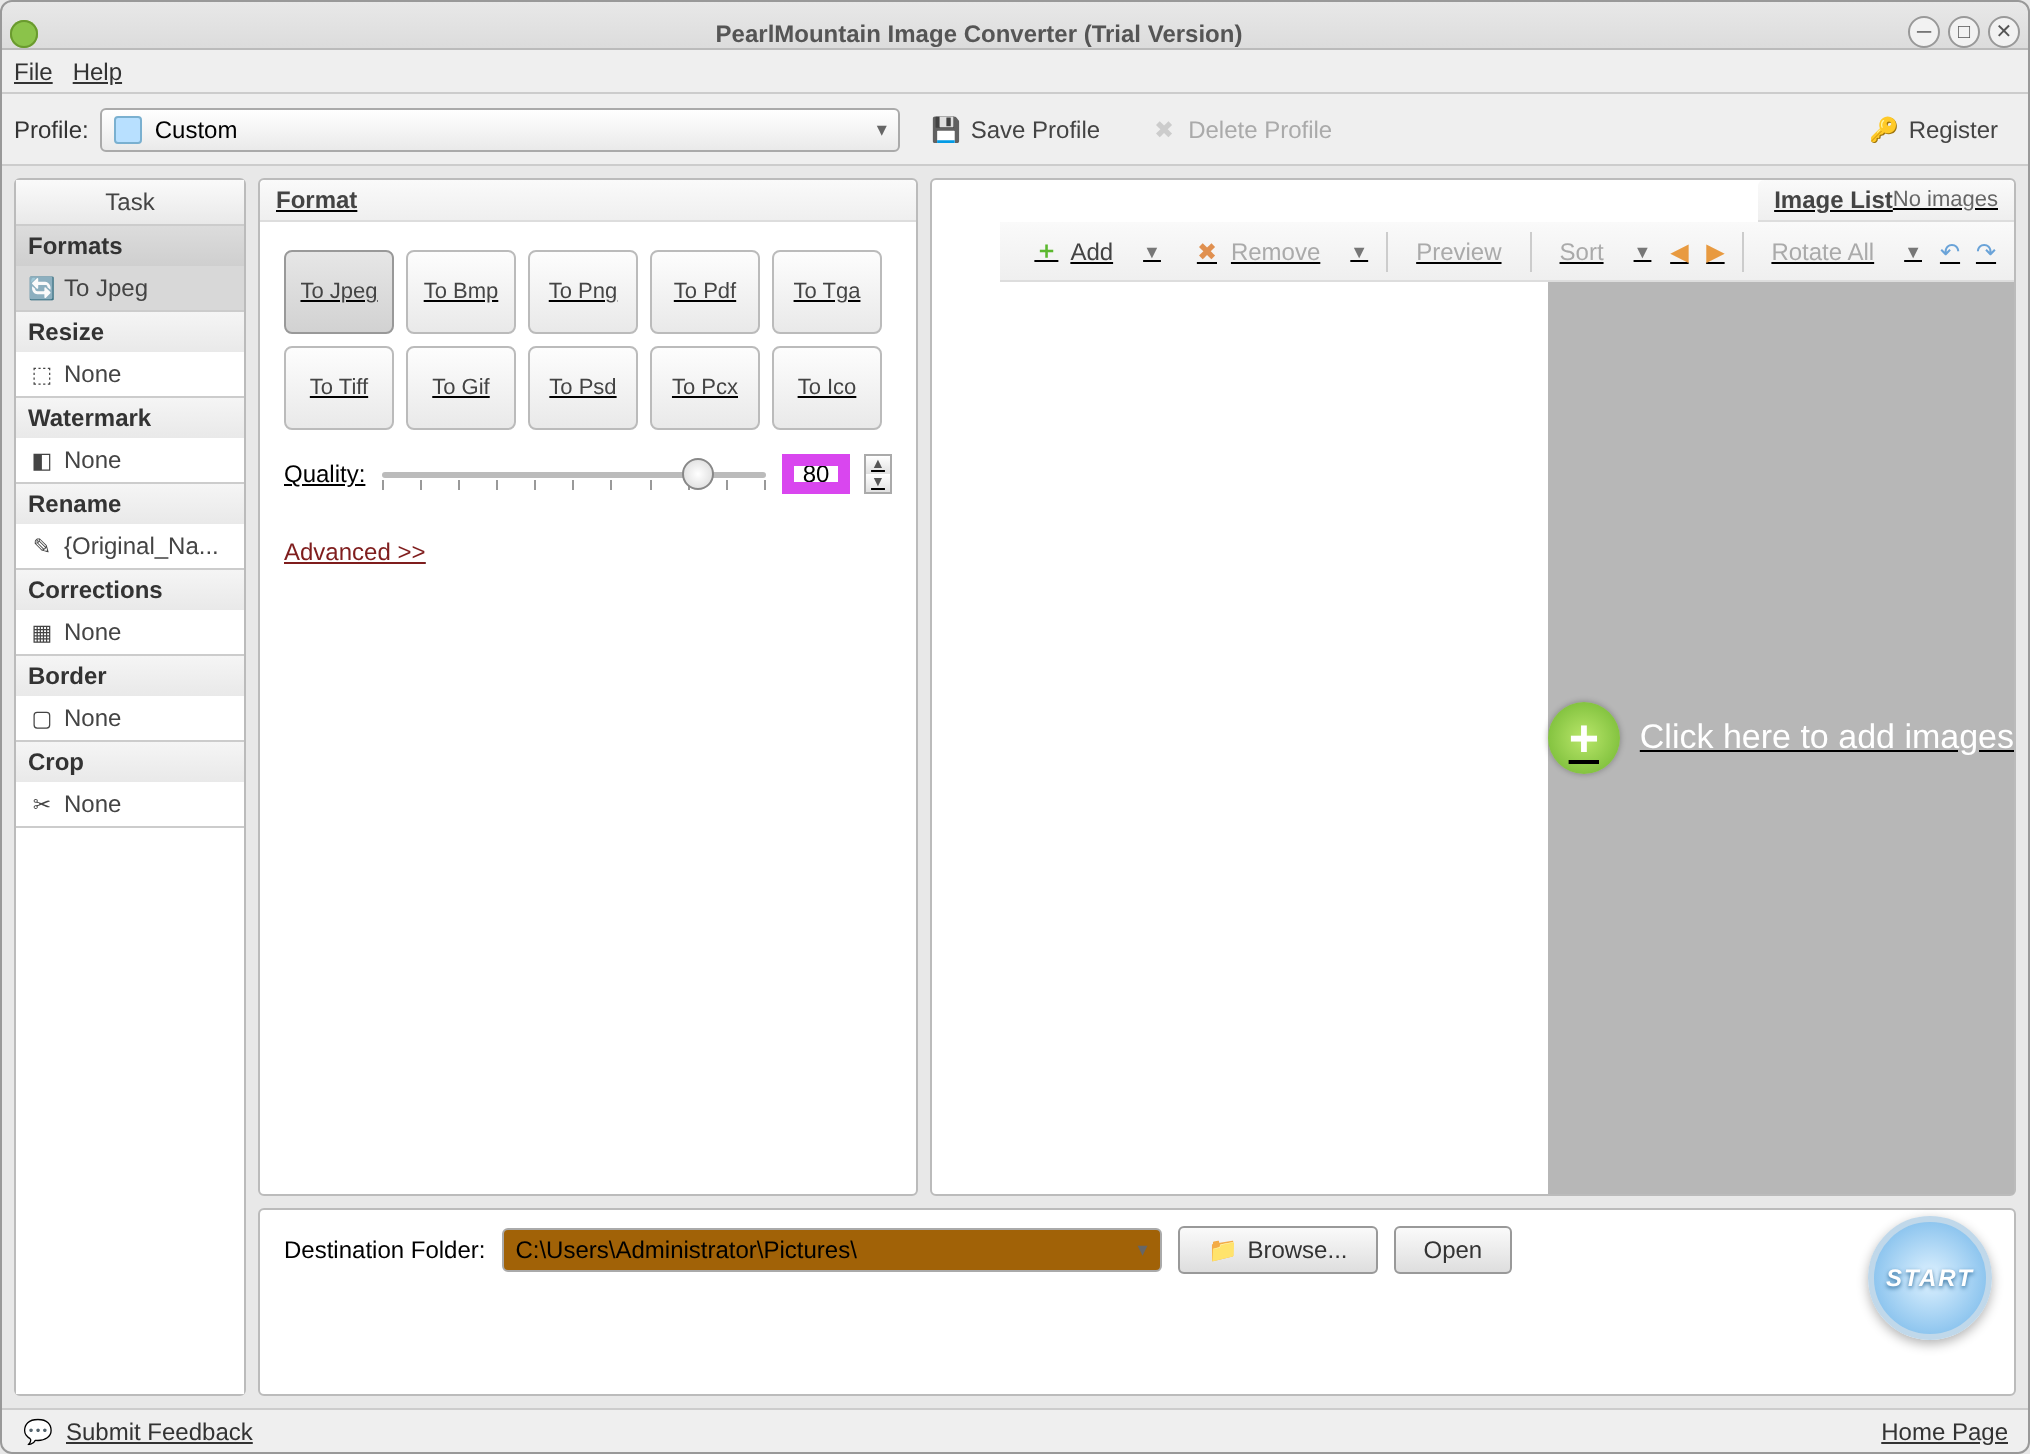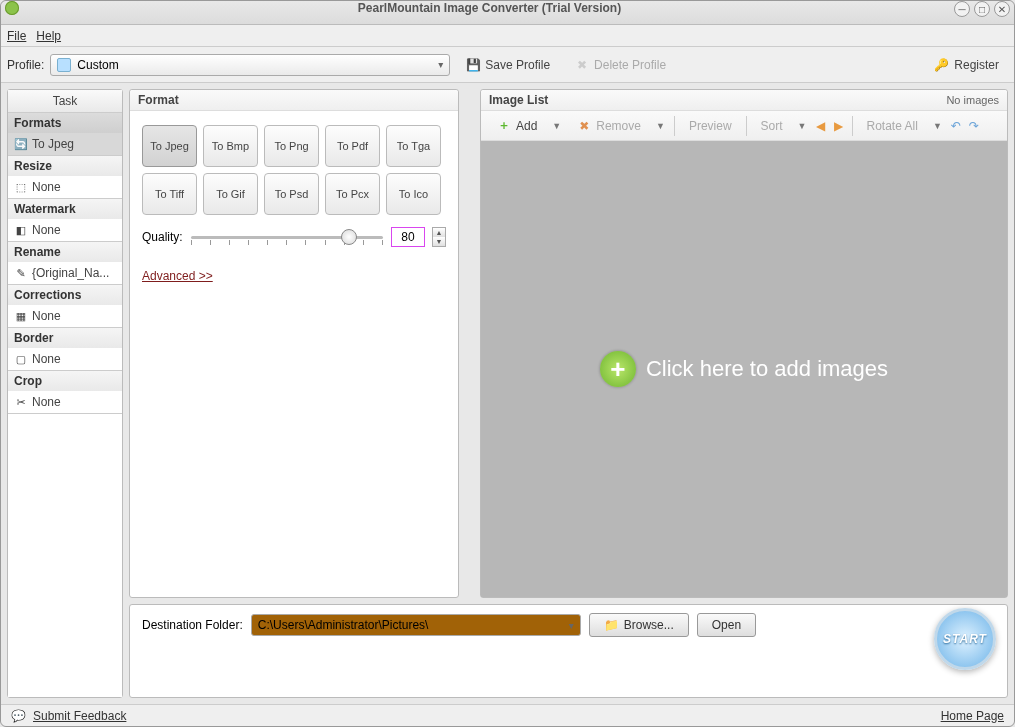--- a/index.html
+++ b/index.html
@@ -1,17 +1,17 @@
 <!DOCTYPE html>
 <html><head>
 <meta charset="utf-8">
 <style>
 * { box-sizing: border-box; margin: 0; padding: 0; font-family: "Segoe UI", Tahoma, sans-serif; font-size: 12px; }
 body { background: #e8e8e8; width: 1015px; height: 727px; overflow: hidden; display: flex; flex-direction: column; border: 1px solid #999; border-radius: 6px; }
-.titlebar { height: 24px; background: linear-gradient(#e8e8e8,#dcdcdc); display: flex; align-items: flex-start; padding: 0 4px; border-bottom: 1px solid #bbb; border-radius: 6px 6px 0 0; }
+.titlebar { height: 24px; background: linear-gradient(#e8e8e8,#dcdcdc); display: flex; align-items: flex-end; padding: 0 4px; border-bottom: 1px solid #bbb; border-radius: 6px 6px 0 0; }
 .title-logo { width:14px; height:14px; background:#8bc34a; border-radius:50%; margin-right:6px; box-shadow:inset 0 0 0 1px #6a9a2f; }
 .titlebar-title { flex:1; text-align:center; font-weight:bold; color:#555; }
 .win-btns { display:flex; gap:4px; }
 .win-btn { width:16px; height:16px; border-radius:50%; background:#f2f2f2; border:1px solid #999; display:flex; align-items:center; justify-content:center; font-size:10px; color:#555; cursor:pointer; }
 .menubar { height:22px; background:#efefef; display:flex; align-items:center; padding:0 6px; gap:10px; border-bottom:1px solid #ccc; }
 .menubar span { color:#333; cursor:pointer;text-align:center; }
 .menubar .ul { text-decoration:underline; text-decoration-color:#333; }
 .toolbar { height:36px; background:#efefef; display:flex; align-items:center; padding:0 6px; gap:6px; border-bottom:1px solid #ccc; }
 .toolbar .lbl { color:#333; }
 .profile-select { flex:0 0 400px; height:22px; border:1px solid #aaa; border-radius:3px; background:linear-gradient(#fff,#eaeaea); display:flex; align-items:center; padding:0 18px 0 6px; position:relative; }
@@ -27,50 +27,50 @@
 .left-title { text-align:center; padding:4px 0; background:linear-gradient(#fafafa,#e9e9e9); border-bottom:1px solid #ccc; color:#444; }
 .task-group { border-bottom:1px solid #ccc; }
 .task-head { font-weight:bold; padding:3px 6px; color:#333; background:linear-gradient(#f5f5f5,#e9e9e9); }
 .task-head.sel { background:linear-gradient(#dcdcdc,#cfcfcf); }
 .task-val { padding:4px 6px; display:flex; align-items:center; gap:4px; color:#444; cursor:pointer; }
 .task-val.sel { background:#d8d8d8; }
 .task-fill { flex:1; background:#fff; }
 .mini-icon { width:14px; height:14px; display:inline-flex; align-items:center; justify-content:center; font-size:11px; }
 
 .mid-col { display:flex; flex-direction:column; gap:6px; flex:1; }
-.mid-row { display:flex; gap:21px; flex:1; min-height:0; }
+.mid-row { display:flex; gap:6px; flex:1; min-height:0;text-decoration:underline; }
 .panel { border:1px solid #bbb; border-radius:3px; background:#fff; display:flex; flex-direction:column; }
 .panel-title { padding:3px 8px; font-weight:bold; color:#444; border-bottom:1px solid #ddd; background:linear-gradient(#fafafa,#efefef); border-radius:3px 3px 0 0; display:flex; align-items:center; }
 .panel-title .right { margin-left:auto; font-weight:normal; color:#666; font-size:11px; }
 .format-panel { width:330px; }
 .format-body { padding:14px 12px; display:flex; flex-direction:column; gap:12px; }
 .fmt-grid { display:grid; grid-template-columns:repeat(5, 55px); gap:6px; }
 .fmt-btn { height:42px; border:1px solid #bbb; border-radius:4px; background:linear-gradient(#fdfdfd,#e9e9e9); display:flex; align-items:center; justify-content:center; color:#444; cursor:pointer; font-size:11px; }
 .fmt-btn.sel { background:linear-gradient(#e6e6e6,#d2d2d2); border-color:#999; }
 .quality-row { display:flex; align-items:center; gap:8px; }
 .slider { flex:1; position:relative; height:20px; }
 .slider-track { position:absolute; top:9px; left:0; right:0; height:3px; background:#bbb; border-radius:2px; }
 .slider-thumb { position:absolute; top:2px; width:16px; height:16px; background:radial-gradient(#fff,#d8d8d8); border:1px solid #888; border-radius:50%; }
 .slider-ticks { position:absolute; top:13px; left:0; right:0; display:flex; justify-content:space-between; }
 .slider-ticks i { width:1px; height:5px; background:#999; display:block; }
-.num-input { width:34px; height:20px; border:1px solid #d946ef; text-align:center; background:#fff; }
+.num-input { width:34px; height:20px; border:6px solid #d946ef; text-align:center; background:#fff; }
 .spinner { width:14px; height:20px; border:1px solid #aaa; display:flex; flex-direction:column; margin-left:-1px; }
 .spinner div { flex:1; display:flex; align-items:center; justify-content:center; font-size:7px; color:#555; background:linear-gradient(#fff,#e0e0e0); cursor:pointer; }
 .adv-link { color:#7f1d1d; text-decoration:underline; cursor:pointer; margin-top:10px; }
 
-.imagelist-panel { flex:1; }
+.imagelist-panel { flex:1;align-items:flex-end; }
 .il-toolbar { height:30px; padding:0 6px; display:flex; align-items:center; gap:2px; border-bottom:1px solid #ddd; background:linear-gradient(#fafafa,#efefef); }
 .il-btn { height:24px; padding:0 8px; display:flex; align-items:center; gap:4px; color:#444; border:1px solid transparent; border-radius:3px; cursor:pointer; }
 .il-btn.disabled { color:#aaa; cursor:default; }
 .il-sep { width:1px; height:20px; background:#ccc; margin:0 3px; }
 .drop-arrow { font-size:9px; color:#777; padding:0 4px; cursor:pointer; }
 .il-canvas { flex:1; background:#b7b7b7; display:flex; align-items:center; justify-content:center; position:relative; }
 .il-msg { text-align:left; color:#fff; display:flex; align-items:center; gap:10px; }
 .il-plus { width:36px; height:36px; border-radius:50%; background:radial-gradient(#b9e66a,#6eb52f); display:flex; align-items:center; justify-content:center; color:#fff; font-size:26px; font-weight:bold; box-shadow:0 0 3px rgba(0,0,0,.3); }
-.il-text-big { font-size:22px; }
+.il-text-big { font-size:17px; }
 .il-text-small { color:#ddd; font-size:13px; }
 
 .convert-panel { height:94px; }
 .convert-body { padding:8px 12px; display:flex; flex-direction:row; gap:8px; }
 .dest-row { display:flex; align-items:center; gap:8px; }
 .dest-input { flex:0 0 330px; height:22px; border:1px solid #aaa; border-radius:3px; background:#a16207; padding:0 18px 0 6px; position:relative; display:flex; align-items:center; }
 .dest-input::after { content:"▾"; position:absolute; right:6px; color:#666; font-size:10px; }
 .std-btn { height:24px; padding:0 14px; border:1px solid #999; border-radius:3px; background:linear-gradient(#fafafa,#dedede); cursor:pointer; display:flex; align-items:center; gap:4px; color:#333; }
 .chk-row { display:flex; align-items:center; gap:6px; color:#333; }
 .chk { width:14px; height:14px; border:1px solid #888; border-radius:3px; background:linear-gradient(#fff,#e0e0e0); }

